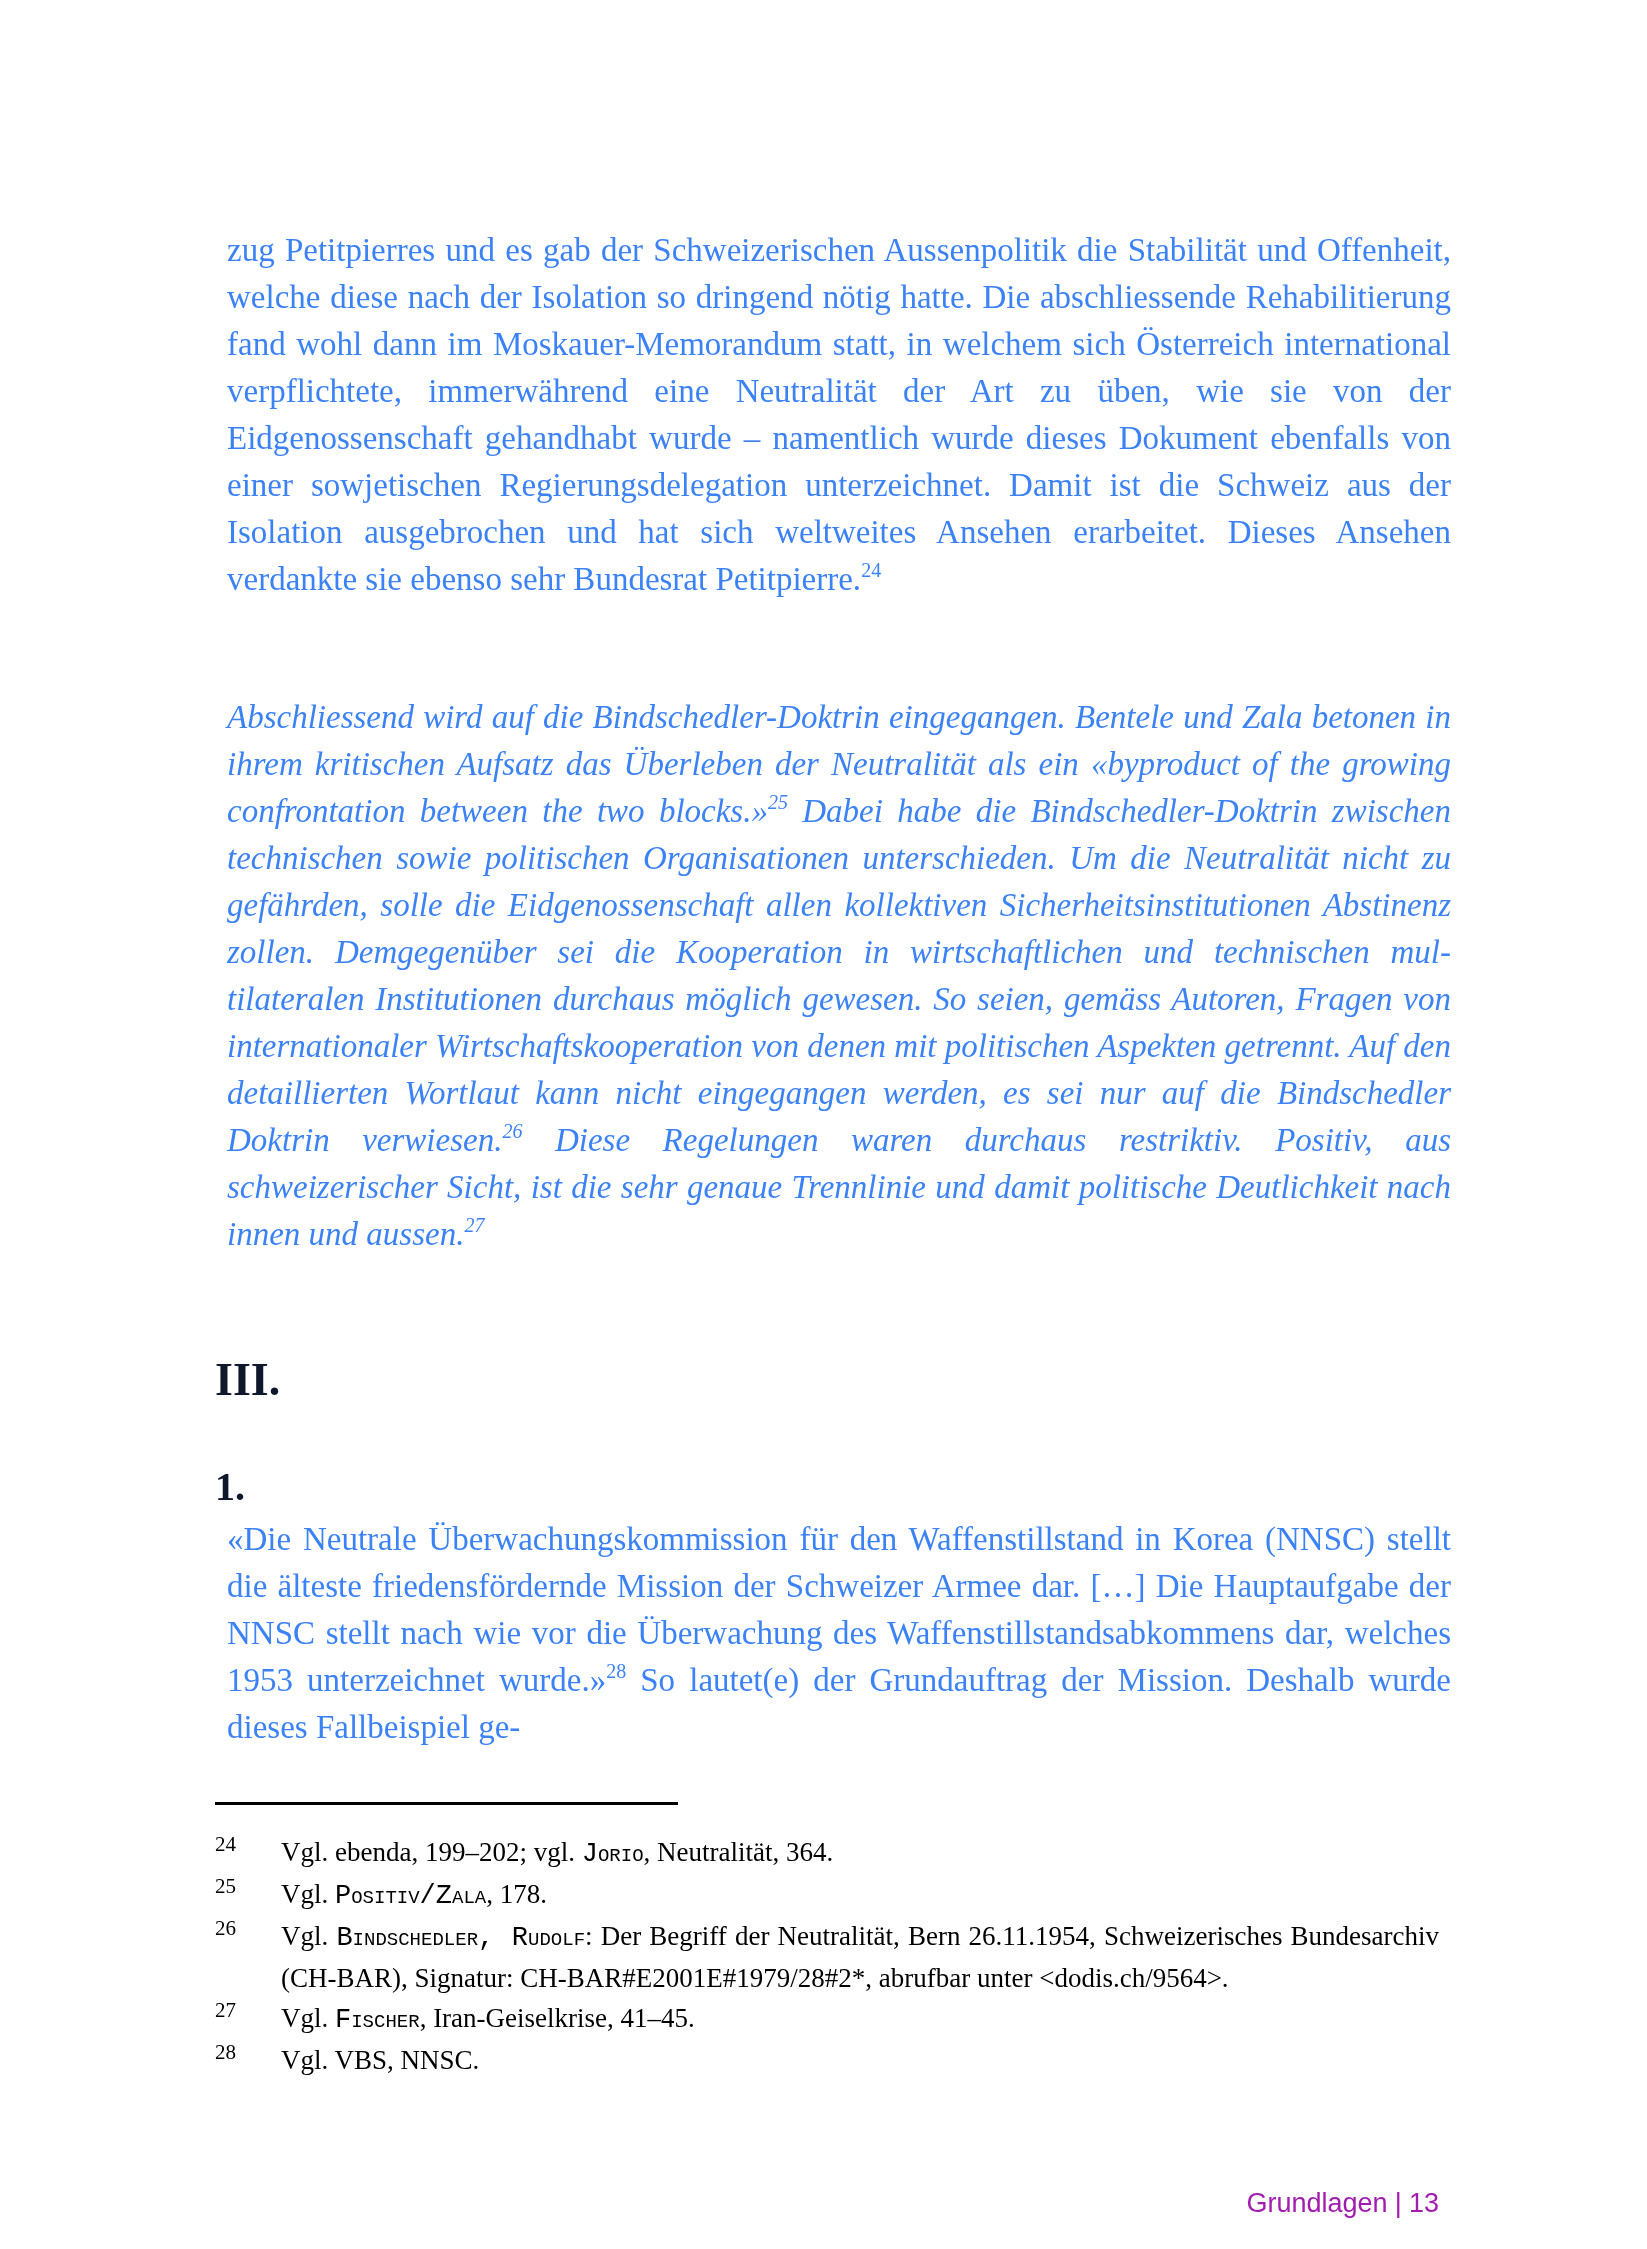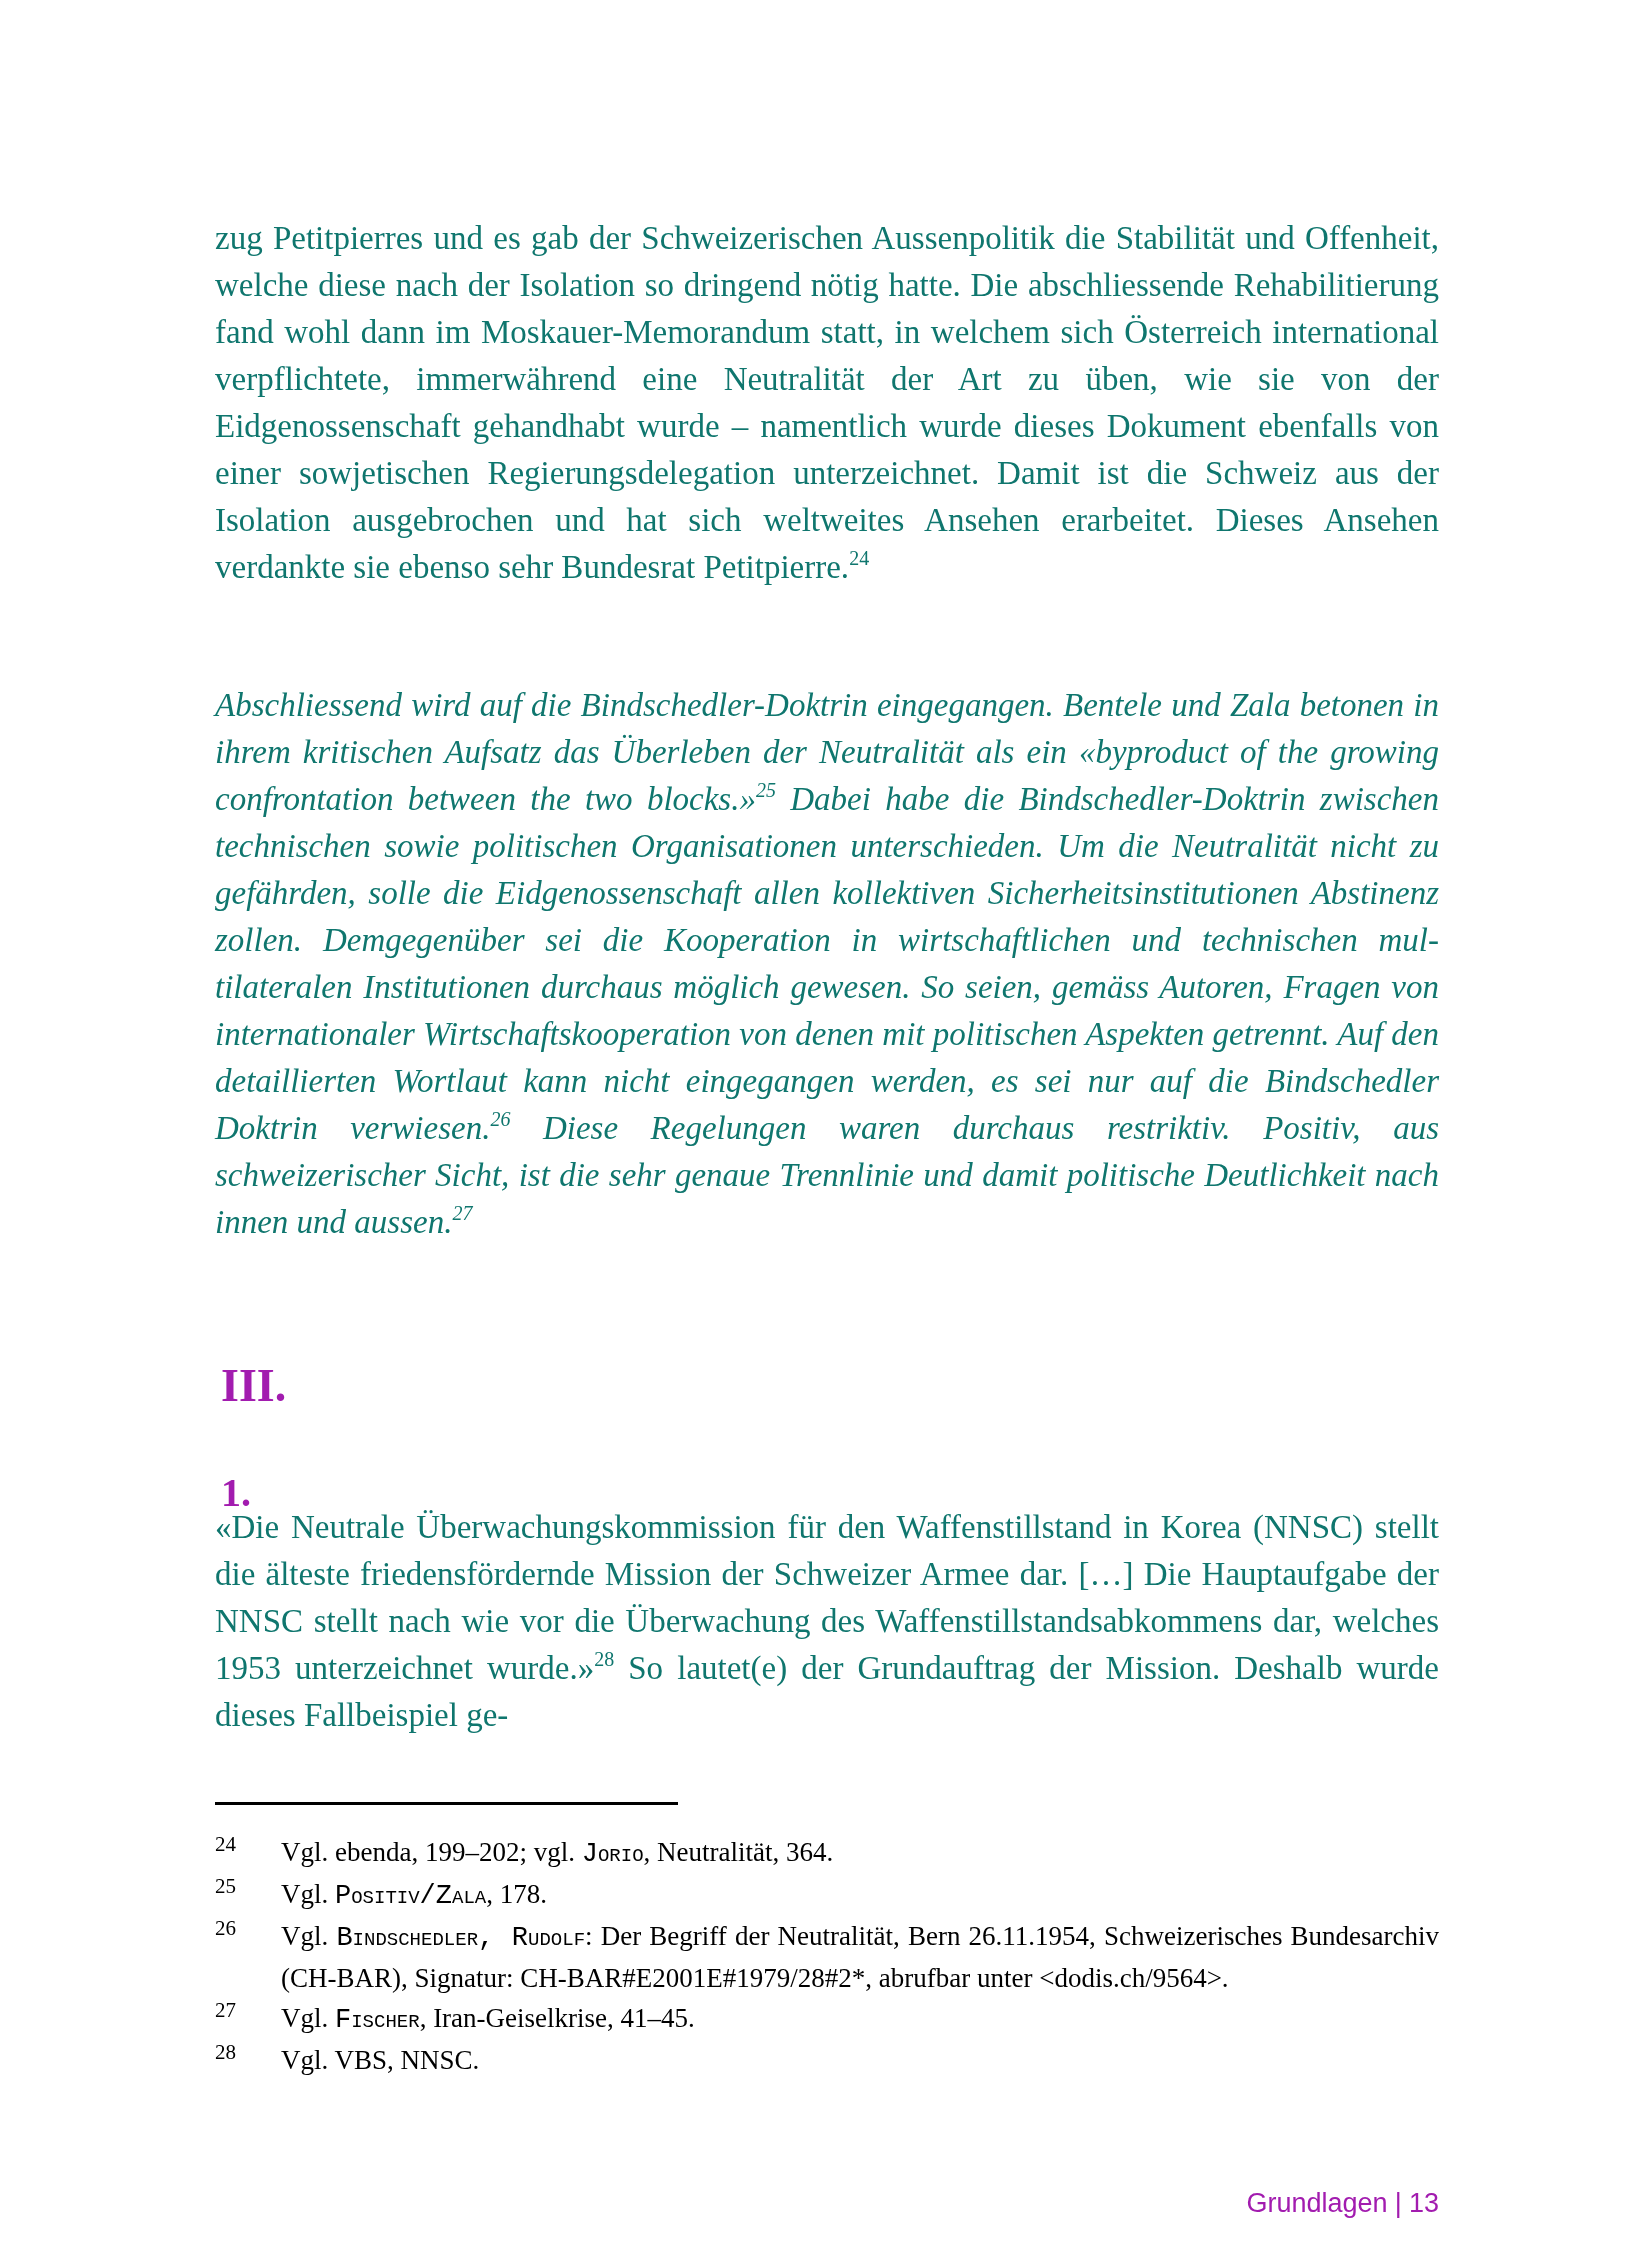--- a/index.html
+++ b/index.html
@@ -11,42 +11,42 @@
   }
   .page {
     position: relative;
     width: 1647px; height: 2392px;
     overflow: hidden;
     box-sizing: border-box;
   }
   .abs { position: absolute; left: 215px; width: 1224px; }
 
   .body-para {
-    margin: 0;
+    margin: 12px;
     font-size: 33px;
     line-height: 47px;
     text-align: justify;
-    color: #0f766e;
+    color: #3b82f6;
   }
   .fnref {
     font-size: 20px;
     line-height: 0;
     position: relative;
     top: -12.6px;
     vertical-align: baseline;
   }
 
   #para1 { top: 215px; }
   #para2 { top: 682px; font-style: italic; }
 
   .sec-heading {
     display: flex;
-    margin: 6px;
+    margin: 0;
     font-weight: bold;
-    color: #a21caf;
+    color: #0f172a;
   }
   #section-heading { top: 1348px; font-size: 46px; line-height: 64px; }
   #section-heading .h-num { flex: none; width: 107px; }
   #subsection-heading { top: 1460px; font-size: 40px; line-height: 54px; }
   #subsection-heading .h-num { flex: none; width: 107px; }
 
   #para3 { top: 1504px; }
 
   .fn-rule {
     top: 1802px;

